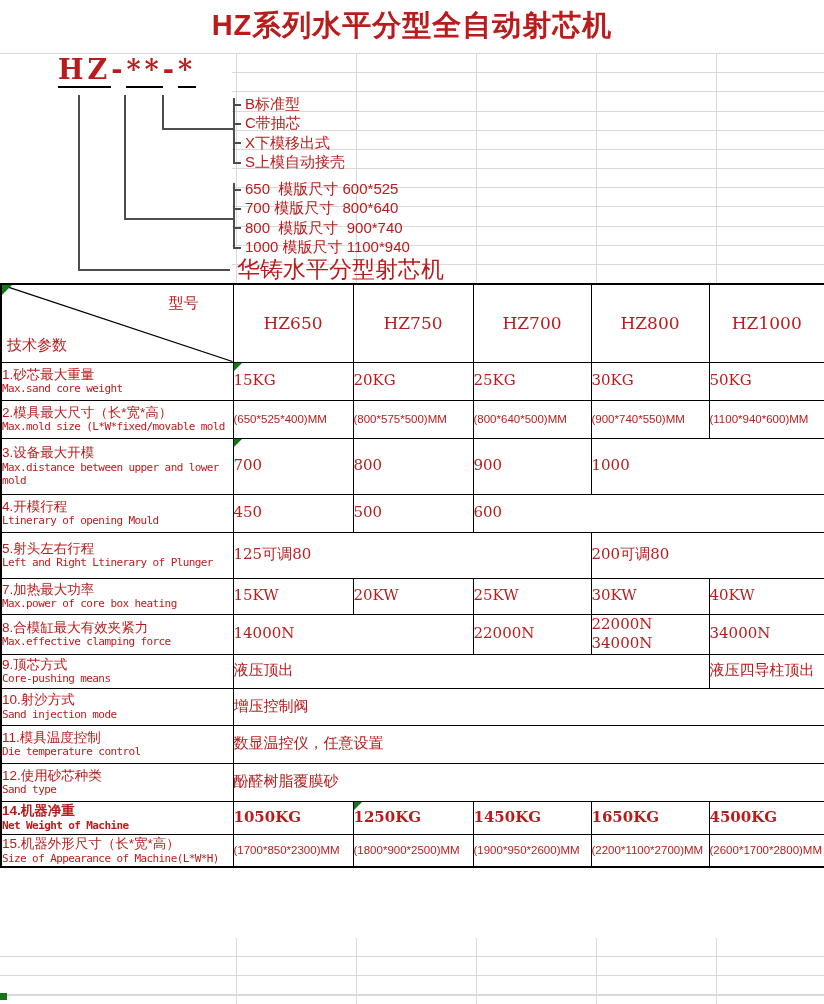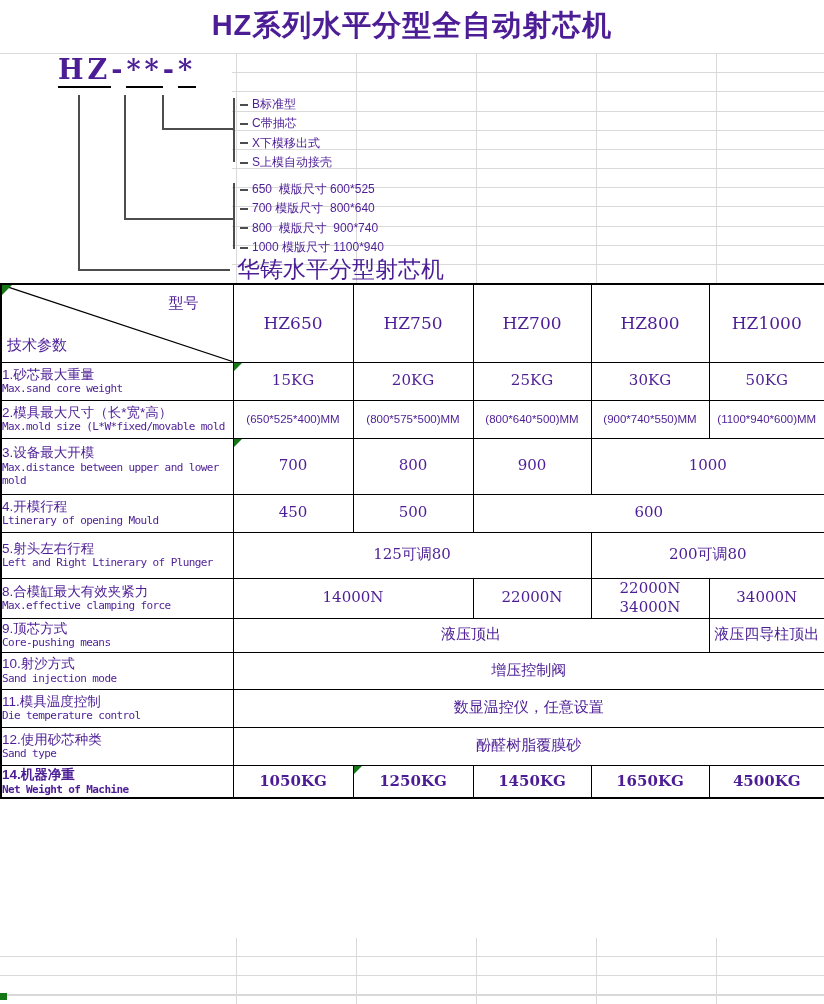--- a/index.html
+++ b/index.html
@@ -1,16 +1,16 @@
 <!DOCTYPE html>
 <html><head>
 <meta charset="utf-8">
 <style>
   html,body{margin:0;padding:0;background:#fff;}
-  .sheet{position:relative;width:824px;height:1004px;background:#fff;color:#4c1d95;
+  .sheet{position:relative;width:824px;height:1004px;background:#fff;color:#b91c1c;
          font-family:"Liberation Sans",sans-serif;overflow:hidden;}
 
   
   .gline{position:absolute;background:#d9d9d9;}
   .grid-top-h{position:absolute;left:232px;top:53px;width:592px;height:231px;
     background:repeating-linear-gradient(to bottom,#d9d9d9 0 1px,transparent 1px 19.17px);}
   .grid-top-v{position:absolute;left:236px;top:53px;width:588px;height:230px;
     background:repeating-linear-gradient(to right,#d9d9d9 0 1px,transparent 1px 120px);}
   .grid-bot-h{position:absolute;left:0;top:938px;width:824px;height:66px;
     background:repeating-linear-gradient(to bottom,transparent 0 18px,#d9d9d9 18px 19.17px);}
@@ -28,38 +28,38 @@
   .v1{left:78px;top:95px;width:2px;height:176px;}
   .h1{left:78px;top:269px;width:152px;height:2px;}
   .v2{left:124px;top:95px;width:2px;height:125px;}
   .h2{left:124px;top:218px;width:110px;height:2px;}
   .v3{left:162px;top:95px;width:2px;height:35px;}
   .h3{left:162px;top:128px;width:72px;height:2px;}
   .optgroup{position:absolute;left:233px;}
   .optgroup .bar{position:absolute;left:0;top:3px;width:2px;background:#4d4d4d;}
   .tg{top:95px;} .tg .bar{height:64px;}
   .sg{top:180px;} .sg .bar{height:66px;}
-  .opt{height:19.3px;display:flex;align-items:center;font-size:12px;white-space:pre;padding-left:7px;}
+  .opt{height:19.3px;display:flex;align-items:center;font-size:15px;white-space:pre;}
   .opt .tick{width:8px;height:2px;background:#4d4d4d;margin-right:4px;flex:none;}
   .series{position:absolute;left:237px;top:254px;font-size:23px;}
 
   
   .spec{position:absolute;left:0;top:283px;width:824px;border-collapse:collapse;
         table-layout:fixed;background:#fff;border:2px solid #000;}
   .spec td{border:1px solid #000;padding:0;overflow:hidden;}
   .corner{position:relative;}
   .corner svg{position:absolute;left:0;top:0;width:100%;height:100%;display:block;}
   .c-tr{position:absolute;top:9px;right:34px;font-size:15px;}
   .c-bl{position:absolute;bottom:7px;left:5px;font-size:15px;}
   .hcol{text-align:center;vertical-align:middle;font-family:"DejaVu Serif",serif;font-size:17px;}
   .lbl{padding:2px 2px 2px 3px;vertical-align:middle;}
   .lbl .zh{font-size:13.5px;line-height:1.3;}
   .lbl .en{font-family:"DejaVu Sans Mono",monospace;font-size:11px;letter-spacing:-0.6px;
            line-height:1.18;white-space:nowrap;}
-  .val{text-align:center;vertical-align:middle;font-family:"DejaVu Serif",serif;
+  .val{text-align:left;vertical-align:middle;font-family:"DejaVu Serif",serif;
        font-size:15px;white-space:pre-wrap;line-height:1.3;position:relative;}
   .val.small{font-size:11.5px;font-family:"Liberation Sans",sans-serif;}
   .err::before{content:"";position:absolute;top:0;left:0;
        border-top:8px solid #157615;border-right:8px solid transparent;}
   .tri{position:absolute;top:0;left:0;width:0;height:0;
        border-top:10px solid #157615;border-right:10px solid transparent;}
   .corner-mark{position:absolute;left:0;top:993px;width:7px;height:7px;background:#157615;}
 </style>
 </head>
 <body>
@@ -170,20 +170,31 @@
           <td class="val" colspan="3">600</td>
         </tr>
         <tr style="height: 46px; margin-top: 32px;">
           <td class="lbl">
             <div class="zh">5.射头左右行程</div>
             <div class="en">Left and Right Ltinerary of Plunger</div>
           </td>
           <td class="val" colspan="3">125可调80</td>
           <td class="val" colspan="2">200可调80</td>
         </tr>
+        <tr style="height: 36px;">
+          <td class="lbl">
+            <div class="zh">7.加热最大功率</div>
+            <div class="en">Max.power of core box heating</div>
+          </td>
+          <td class="val">15KW</td>
+          <td class="val">20KW</td>
+          <td class="val">25KW</td>
+          <td class="val">30KW</td>
+          <td class="val">40KW</td>
+        </tr>
         <tr style="height: 40px;">
           <td class="lbl">
             <div class="zh">8.合模缸最大有效夹紧力</div>
             <div class="en">Max.effective clamping force</div>
           </td>
           <td class="val" colspan="2">14000N</td>
           <td class="val">22000N</td>
           <td class="val">22000N
 34000N</td>
           <td class="val">34000N</td>
@@ -221,17 +232,28 @@
           <td class="lbl">
             <div class="zh">14.机器净重</div>
             <div class="en">Net Weight of Machine</div>
           </td>
           <td class="val">1050KG</td>
           <td class="val err">1250KG</td>
           <td class="val">1450KG</td>
           <td class="val">1650KG</td>
           <td class="val">4500KG</td>
         </tr>
+        <tr style="height: 33px;">
+          <td class="lbl">
+            <div class="zh">15.机器外形尺寸（长*宽*高）</div>
+            <div class="en">Size of Appearance of Machine(L*W*H)</div>
+          </td>
+          <td class="val small">(1700*850*2300)MM</td>
+          <td class="val small">(1800*900*2500)MM</td>
+          <td class="val small">(1900*950*2600)MM</td>
+          <td class="val small">(2200*1100*2700)MM</td>
+          <td class="val small">(2600*1700*2800)MM</td>
+        </tr>
       </tbody>
   </table>
 
   <div class="corner-mark"></div>
 </div>
 
 </body></html>

